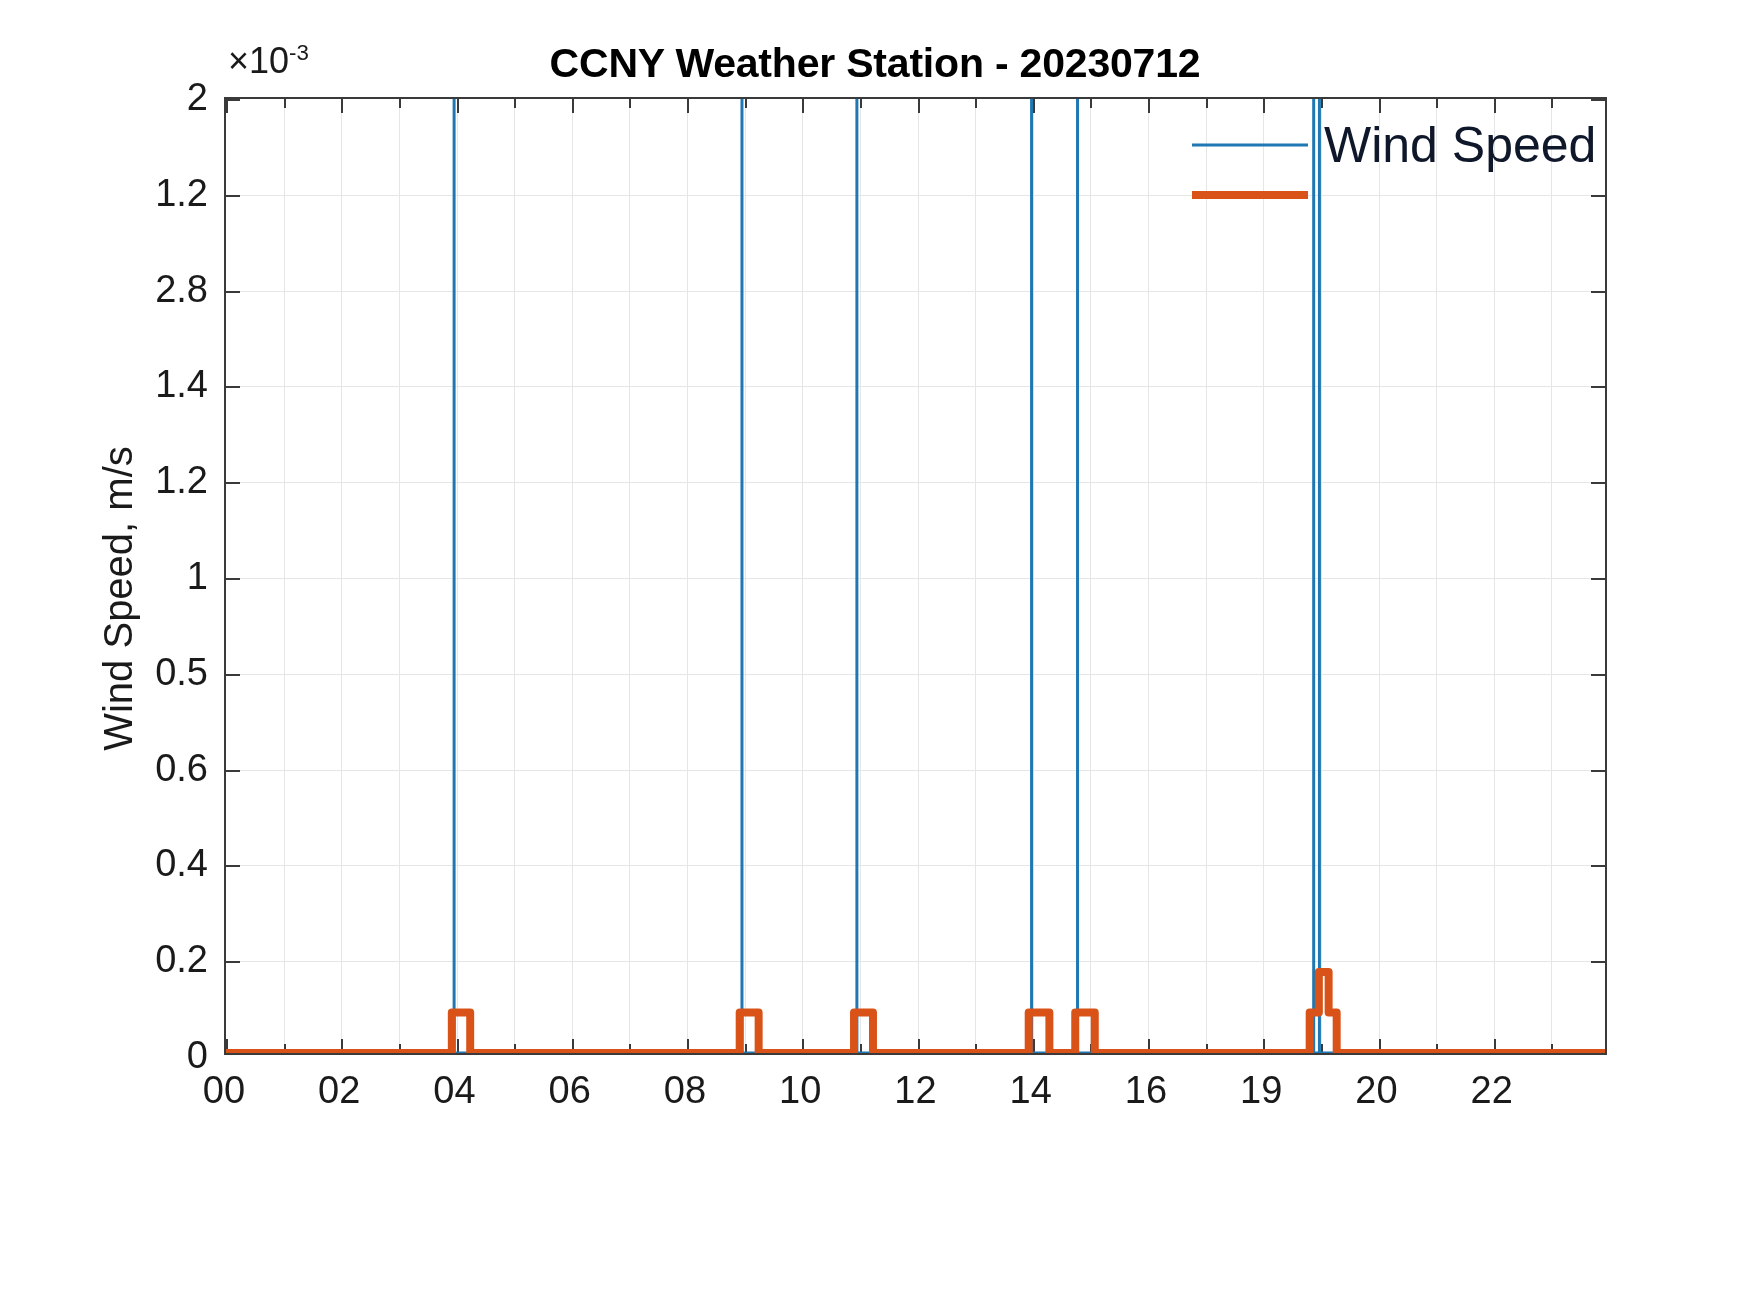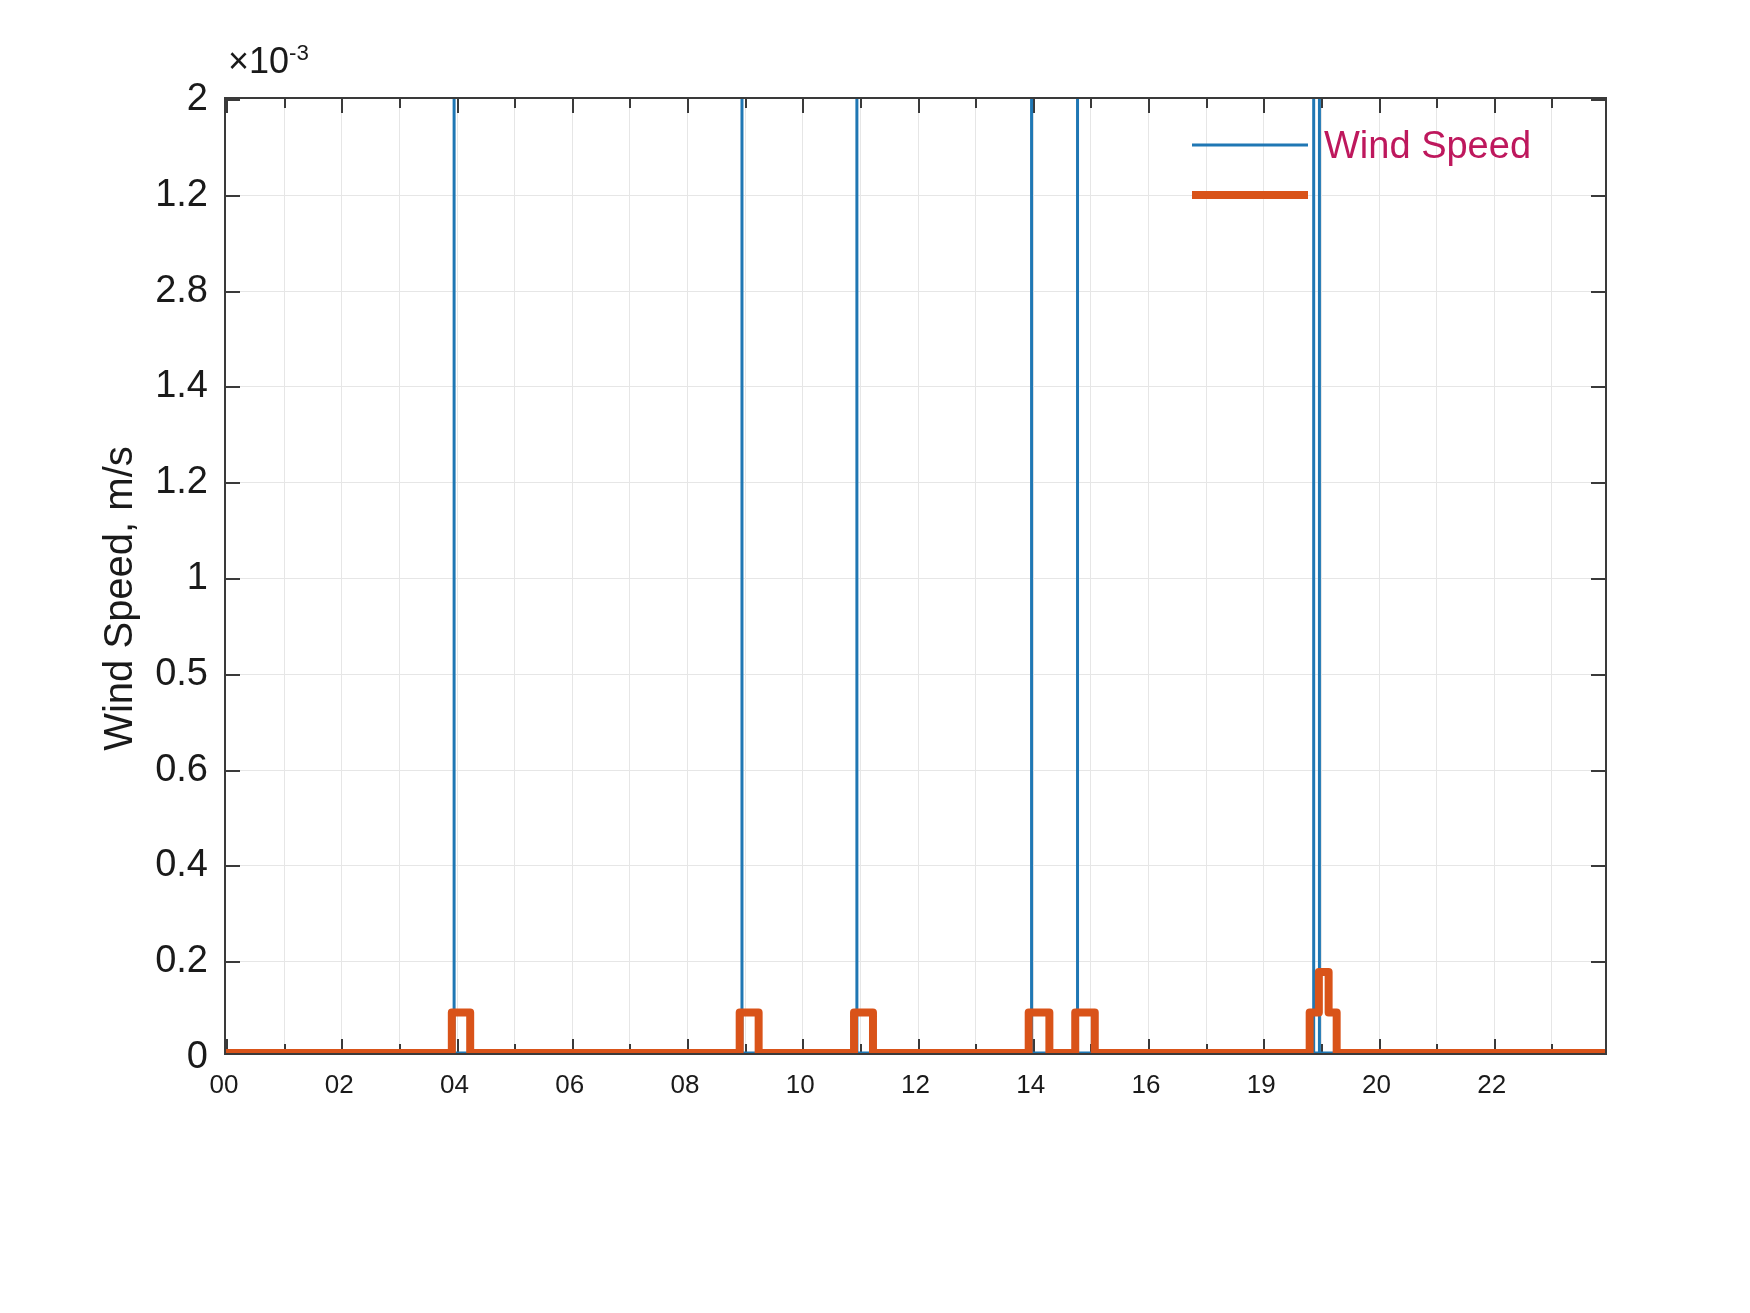--- a/index.html
+++ b/index.html
@@ -87,21 +87,21 @@
     font-size: 38px;
     color: #1a1a1a;
     white-space: nowrap;
     transform: translateY(-50%);
   }
 
   .xtick-label {
     position: absolute;
     width: 120px;
     text-align: center;
-    font-size: 26px;
+    font-size: 38px;
     color: #1a1a1a;
     white-space: nowrap;
     transform: translateX(-50%);
   }
 
   
   #y-exponent {
     position: absolute;
     left: 228px;
     top: 40px;
@@ -163,37 +163,38 @@
     transform: translateY(-50%);
   }
   .legend-swatch.thin { height: 3px; }
   .legend-swatch.thick { height: 8px; }
 
   .legend-text {
     position: absolute;
     left: 132px;
     top: 50%;
     transform: translateY(-50%);
-    font-size: 38px;
-    color: #be185d;
+    font-size: 50px;
+    color: #0f172a;
     white-space: nowrap;
   }
 
   
   #series-svg {
     position: absolute;
     left: 0; top: 0;
     width: 100%; height: 100%;
   }
 </style>
 </head>
 <body>
 
 <div id="figure">
 
+  <div id="chart-title">CCNY Weather Station - 20230712</div>
 
   <div id="y-exponent">
     <span>×10</span><sup>-3</sup>
   </div>
 
   <div id="plot-area">
     <div id="gridlines">
         <div class="grid-v" style="left: 57.625px;"></div>
         <div class="grid-v" style="left: 115.25px;"></div>
         <div class="grid-v" style="left: 172.875px;"></div>

